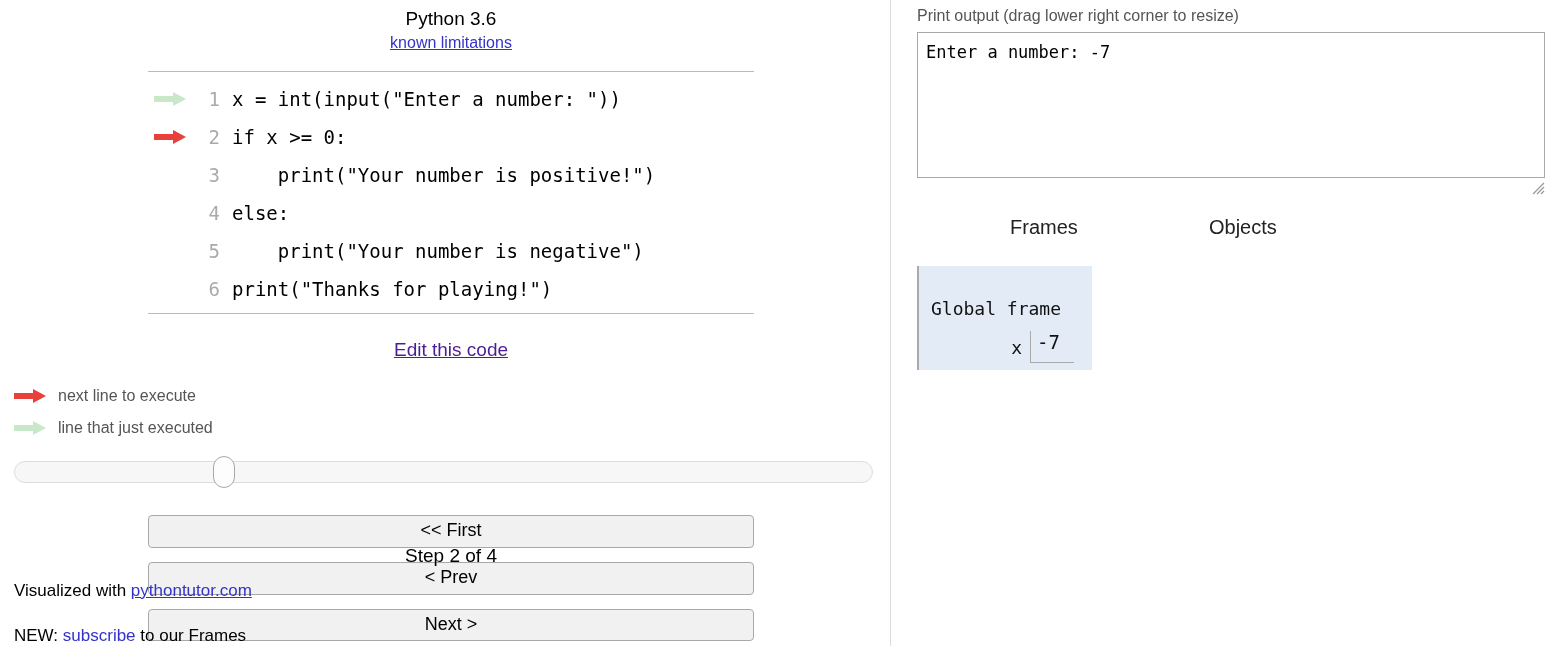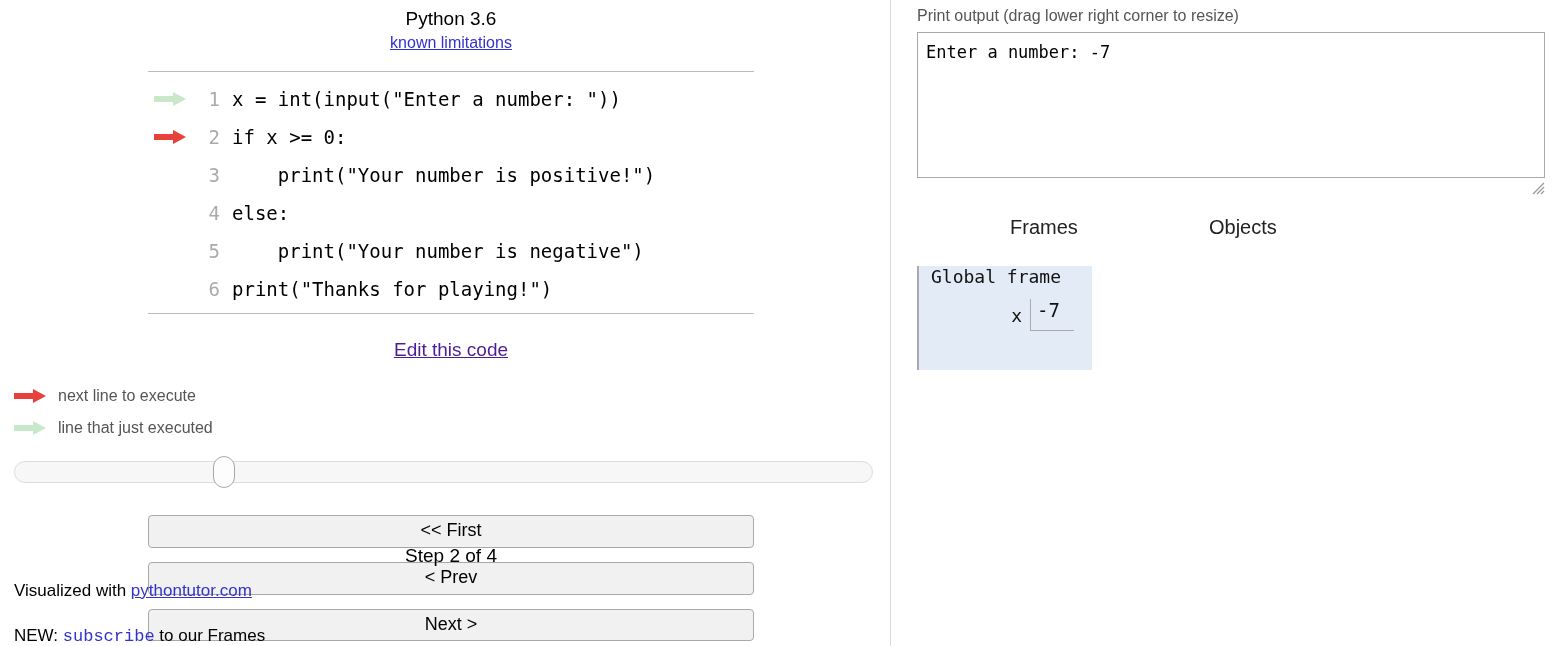--- a/index.html
+++ b/index.html
@@ -239,21 +239,20 @@
     top: 626px;
     font-size: 17px;
     color: #000000;
     white-space: nowrap;
   }
   .promo .promo-new { color: #000000; }
   .promo a {
     color: #3333cc;
     text-decoration: none;
     cursor: pointer;
-    font-family: Liberation Mono, monospace;
   }
 
   
   .right-panel {
     position: absolute;
     left: 891px;
     top: 0;
     width: 664px;
     height: 646px;
   }
@@ -315,20 +314,21 @@
     min-height: 104px;
     background: #e2ebf6;
     border-left: 2px solid #aaaaaa;
     box-sizing: border-box;
     font-family: "DejaVu Sans Mono", monospace;
   }
   .frame-title {
     font-size: 18px;
     color: #111111;
     padding: 0 0 0 12px;
+    margin-top: 32px;
   }
   .frame-var-table {
     margin: 12px 0 0 0;
     border-collapse: collapse;
     width: 100%;
   }
   .var-name {
     text-align: right;
     font-size: 18px;
     color: #111111;

